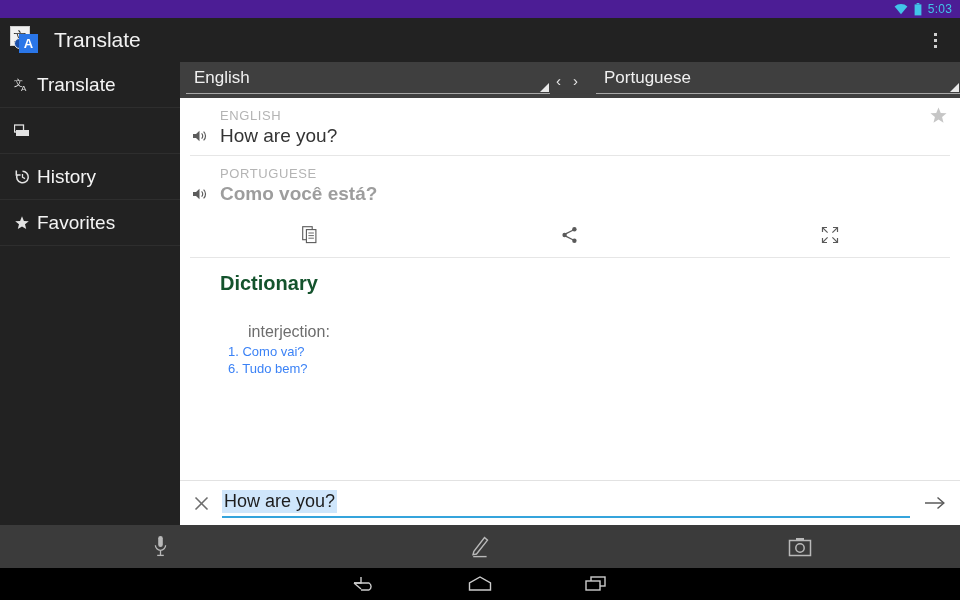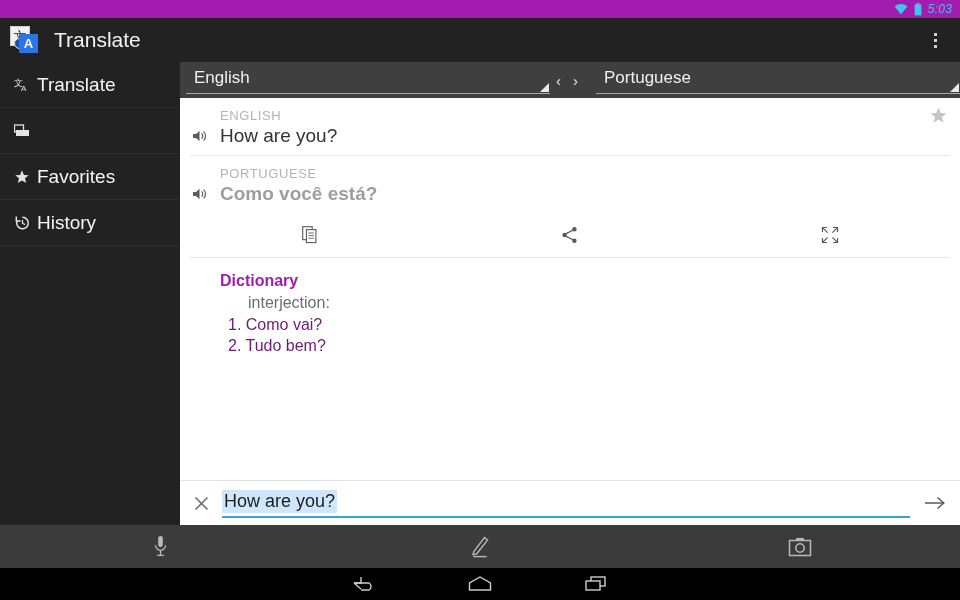--- a/index.html
+++ b/index.html
@@ -7,23 +7,23 @@
     width: 960px; height: 600px;
     background: #000;
     font-family: "Liberation Sans", sans-serif;
     overflow: hidden;
   }
   .screen { position: relative; width: 960px; height: 600px; background:#000; }
 
   
   .statusbar {
     position:absolute; left:0; top:0; width:960px; height:18px;
-    background:#a21caf; color:#41c4e8;
+    background:#4c1d95; color:#41c4e8;
     display:flex; align-items:center; justify-content:flex-end;
-    padding-right:8px; gap:6px;font-style:italic;
+    padding-right:8px; gap:6px;
   }
   .statusbar .clock { font-size:12px; color:#41c4e8; letter-spacing:.2px; }
   .sb-icon { display:inline-flex; align-items:center; }
 
   
   .actionbar {
     position:absolute; left:0; top:18px; width:960px; height:44px;
     background:#222222; display:flex; align-items:center;
   }
   .app-icon {
@@ -119,23 +119,23 @@
 
   .actions {
     display:flex; align-items:center; height:44px;
   }
   .act-btn {
     flex:1; display:flex; align-items:center; justify-content:center;
     color:#5a5a5a;
   }
 
   .dict { padding:14px 0 0 40px; }
-  .dict-title { font-size:16px; font-weight:bold; color:#a21caf; margin-bottom:2px; }
+  .dict-title { font-size:20px; font-weight:bold; color:#14532d; margin-bottom:26px; }
   .dict-pos { font-size:16px; color:#6d6d6d; line-height:1.35;margin-left:28px; }
-  .dict-item { font-size:16px; color:#701a75; line-height:1.35; padding-left:8px; }
+  .dict-item { font-size:13px; color:#3b82f6; line-height:1.35; padding-left:8px; }
 
   
   .inputrow {
     position:absolute; left:180px; top:480px; width:780px; height:45px;
     background:#ffffff; border-top:1px solid #e2e2e2;
     display:flex; align-items:center;
   }
   .clear-x {
     width:42px; flex:none; display:flex; align-items:center; justify-content:center;
     color:#6e6e6e; font-size:19px;
@@ -211,35 +211,35 @@
     <div class="side-item">
       <span class="s-ico">
         <svg width="17" height="14" viewBox="0 0 17 14">
           <rect x="0.5" y="1" width="9" height="7" fill="none" stroke="#e3e3e3" stroke-width="1.3"></rect>
           <rect x="2" y="6" width="13" height="6" fill="#e3e3e3"></rect>
         </svg>
       </span>
     </div>
     <div class="side-item">
       <span class="s-ico">
-        <svg width="16" height="16" viewBox="0 0 16 16">
-          <path d="M8 1.3 L9.9 5.9 L14.8 6.2 L11 9.3 L12.2 14 L8 11.4 L3.8 14 L5 9.3 L1.2 6.2 L6.1 5.9 Z" fill="#e3e3e3"></path>
-        </svg>
-      </span>
-      <span class="s-label">Favorites</span>
-    </div>
-    <div class="side-item">
-      <span class="s-ico">
         <svg width="17" height="16" viewBox="0 0 17 16">
           <path d="M8.5 2.2 a5.8 5.8 0 1 1 -5.3 3.4" fill="none" stroke="#e3e3e3" stroke-width="1.5"></path>
           <path d="M2.3 1.6 L2.3 6.0 L6.6 6.0" fill="none" stroke="#e3e3e3" stroke-width="1.5"></path>
           <path d="M8.5 5 L8.5 8.2 L11 9.6" fill="none" stroke="#e3e3e3" stroke-width="1.3"></path>
         </svg>
       </span>
       <span class="s-label">History</span>
+    </div>
+    <div class="side-item">
+      <span class="s-ico">
+        <svg width="16" height="16" viewBox="0 0 16 16">
+          <path d="M8 1.3 L9.9 5.9 L14.8 6.2 L11 9.3 L12.2 14 L8 11.4 L3.8 14 L5 9.3 L1.2 6.2 L6.1 5.9 Z" fill="#e3e3e3"></path>
+        </svg>
+      </span>
+      <span class="s-label">Favorites</span>
     </div>
     <div class="side-rest"></div>
   </div>
 
   <div class="langbar">
     <div class="lang-spinner lang-left">
       <span>English</span>
       <span class="tri"></span>
     </div>
     <div class="swap">‹ ›</div>
@@ -321,21 +321,21 @@
         </svg>
       </div>
     </div>
 
     <div class="divider"></div>
 
     <div class="dict">
       <div class="dict-title">Dictionary</div>
       <div class="dict-pos">interjection:</div>
       <div class="dict-item">1. Como vai?</div>
-      <div class="dict-item">2. Tudo bem?</div>
+      <div class="dict-item">6. Tudo bem?</div>
     </div>
   </div>
 
   <div class="inputrow">
     <div class="clear-x">
       <svg width="15" height="15" viewBox="0 0 15 15">
         <line x1="1.5" y1="1.5" x2="13.5" y2="13.5" stroke="#6e6e6e" stroke-width="1.6"></line>
         <line x1="13.5" y1="1.5" x2="1.5" y2="13.5" stroke="#6e6e6e" stroke-width="1.6"></line>
       </svg>
     </div>

